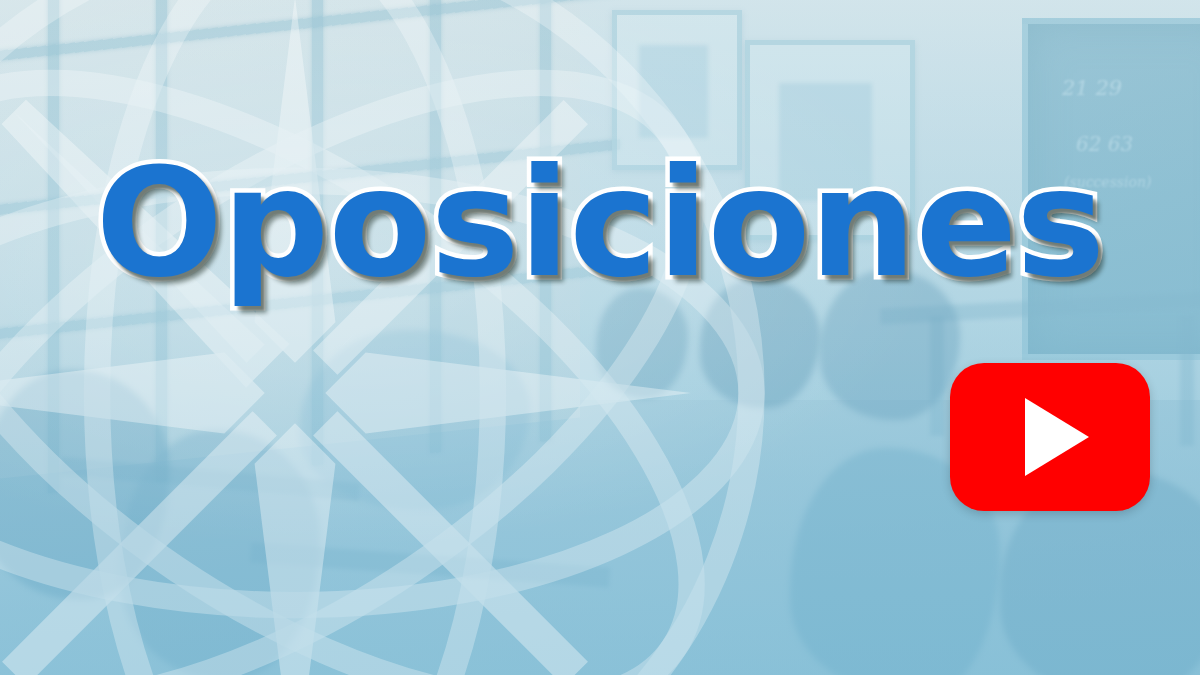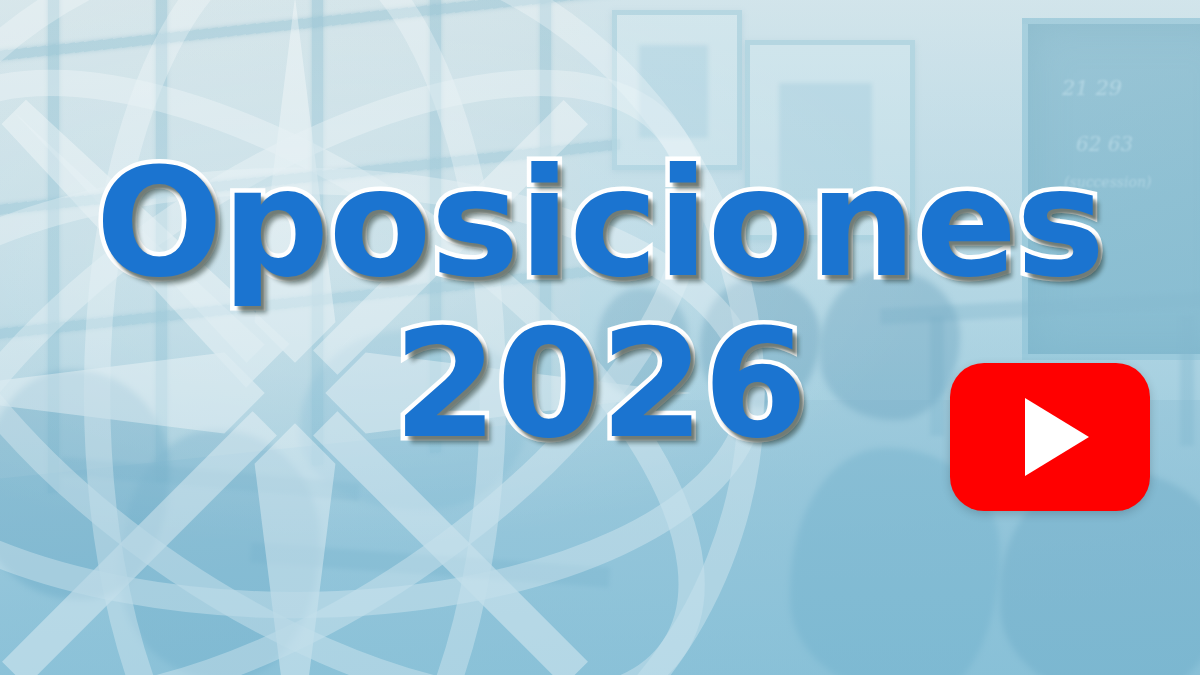--- a/index.html
+++ b/index.html
@@ -258,21 +258,20 @@
       <path d="M222 222 L470 452 L452 470 L222 222 Z" stroke="#ffffff" stroke-opacity="0.78" stroke-width="34"></path>
       <path d="M778 222 L548 452 L530 470 L778 222 Z" stroke="#ffffff" stroke-opacity="0.78" stroke-width="34"></path>
       <path d="M222 778 L452 548 L470 530 L222 778 Z" stroke="#ffffff" stroke-opacity="0.78" stroke-width="34"></path>
       <path d="M778 778 L548 548 L530 530 L778 778 Z" stroke="#ffffff" stroke-opacity="0.78" stroke-width="34"></path>
     </g>
   </svg>
 
   <div class="headline-wrap">
     <div class="headline">
       <span>Oposiciones</span>
-      <span class="line2">2026</span>
     </div>
   </div>
 
   <div class="yt-badge" title="Reproducir">
     <span class="yt-tri"></span>
   </div>
 
 </div>
 
 </body></html>

